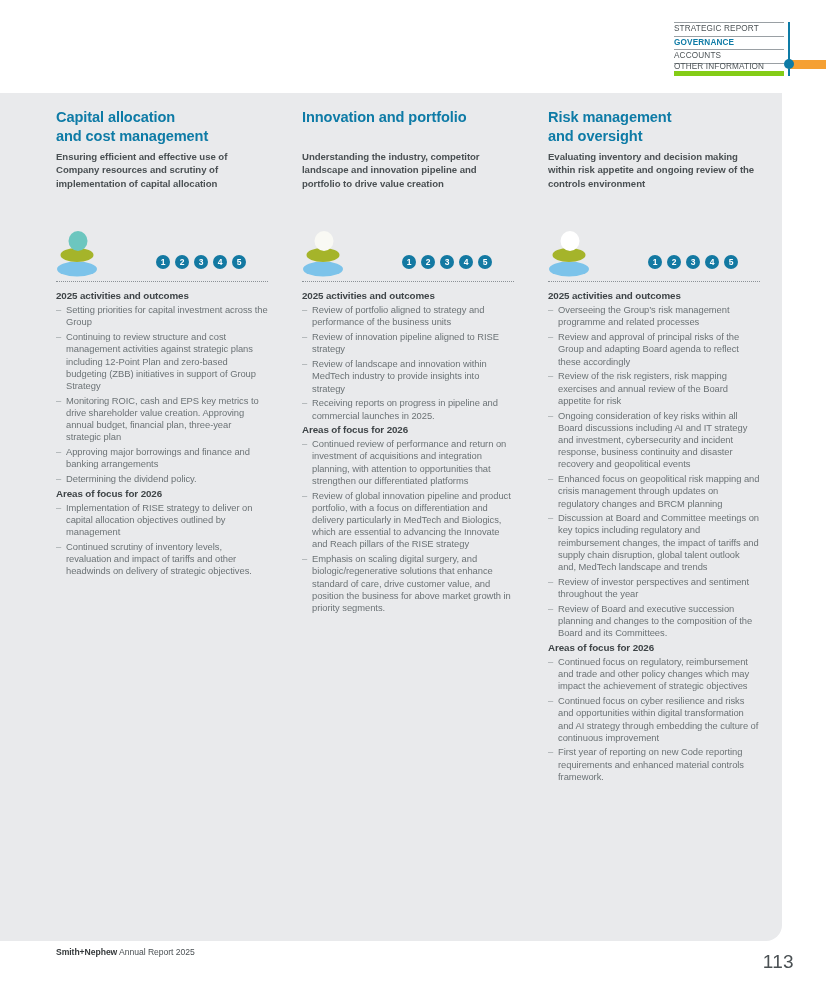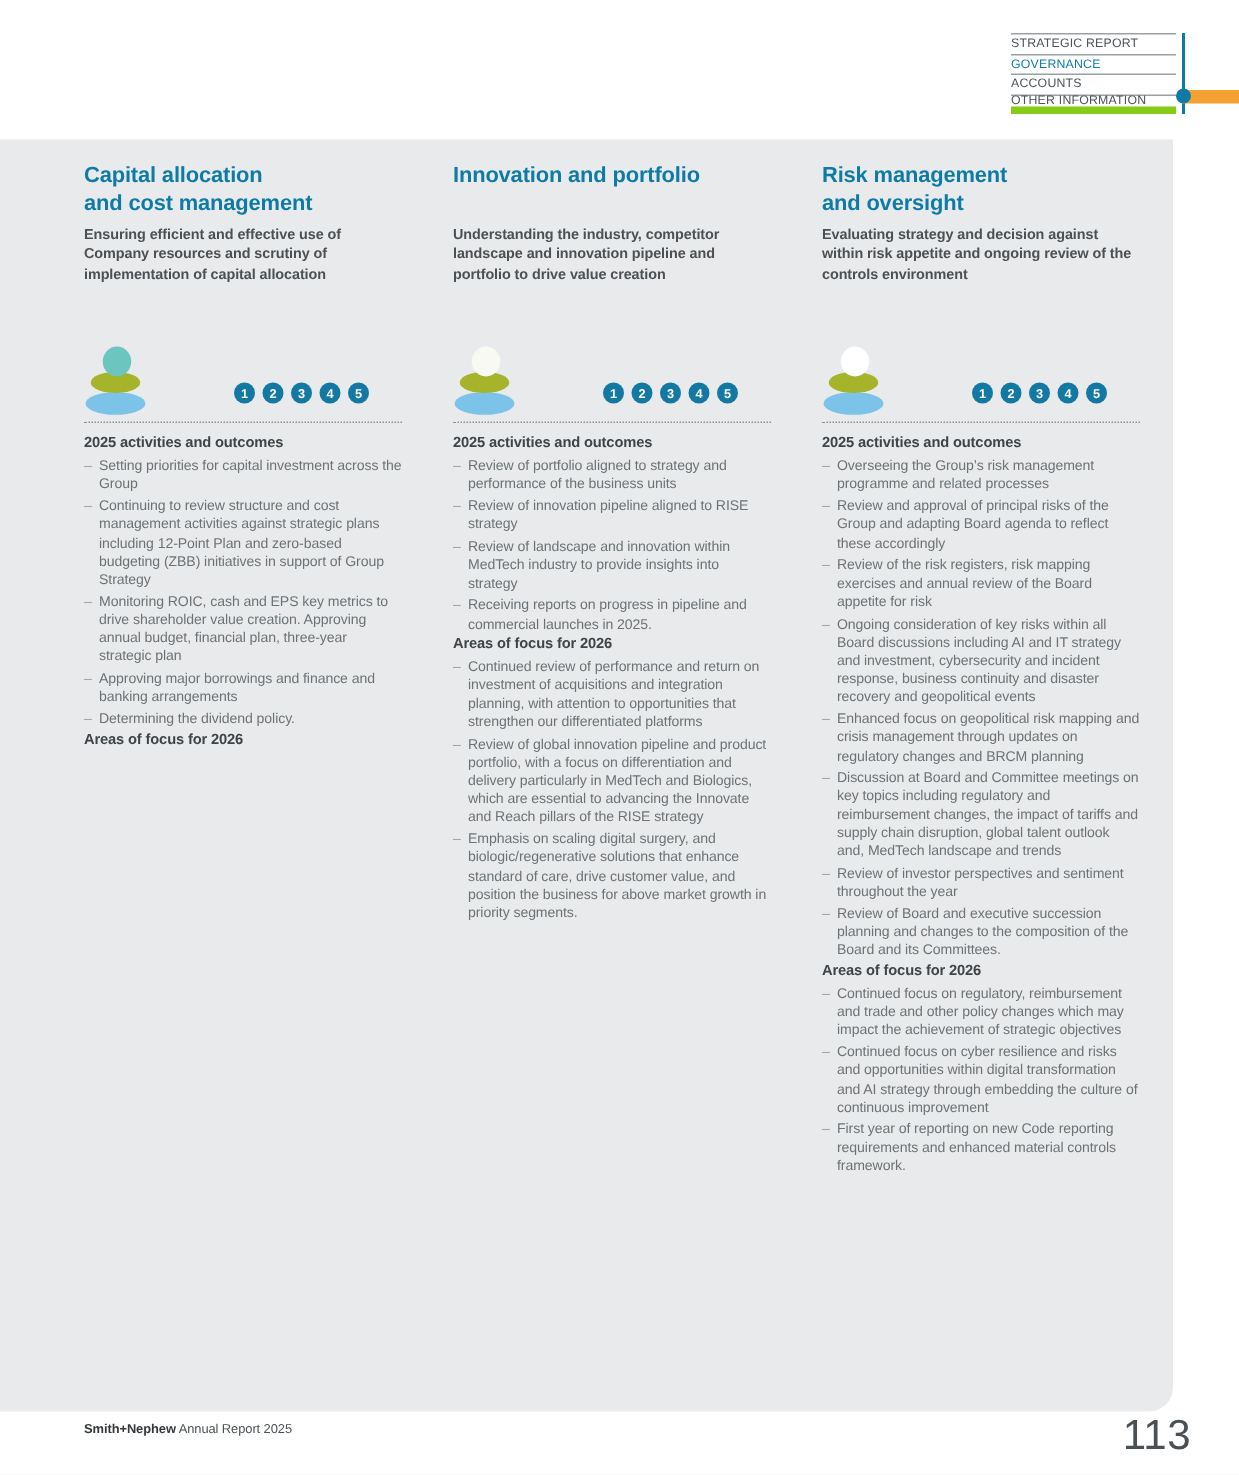--- a/index.html
+++ b/index.html
@@ -37,21 +37,21 @@
   .nav-row:last-child { border-bottom: 5px solid #84cc16; }
   .nav-label {
     font-size: 8.2px;
     letter-spacing: 0.15px;
     color: #4c5356;
     white-space: nowrap;
     line-height: 1;
   }
   .nav-row.active .nav-label {
     color: #0e7ba6;
-    font-weight: normal;
+    font-weight: bold;
   }
   .nav-spine {
     position: absolute;
     left: 114px;
     top: 0px;
     width: 1.6px;
     height: 54px;
     background: #0e7ba6;
   }
   .nav-marker-bar {
@@ -183,21 +183,21 @@
     bottom: 26px;
     font-size: 8.6px;
     color: #4a5053;
     letter-spacing: -0.05px;
   }
   .footer .brand { font-weight: bold; color: #35393b; }
   .pageno {
     position: absolute;
     right: 32px;
     bottom: 10px;
-    font-size: 28px;
+    font-size: 19px;
     color: #4a5053;
     letter-spacing: 0.3px;
   }
 </style>
 </head>
 <body>
 
 <div class="page">
 
   <div class="topnav">
@@ -249,20 +249,24 @@
         <div class="sec-title">2025 activities and outcomes</div>
         <ul class="bullets">
           <li>Setting priorities for capital investment across the Group</li>
           <li>Continuing to review structure and cost management activities against strategic plans including 12-Point Plan and zero-based budgeting (ZBB) initiatives in support of Group Strategy</li>
           <li>Monitoring ROIC, cash and EPS key metrics to drive shareholder value creation. Approving annual budget, financial plan, three-year strategic plan</li>
           <li>Approving major borrowings and finance and banking arrangements</li>
           <li>Determining the dividend policy.</li>
         </ul>
 
         <div class="sec-title spaced">Areas of focus for 2026</div>
+        <ul class="bullets">
+          <li>Implementation of RISE strategy to deliver on capital allocation objectives outlined by management</li>
+          <li>Continued scrutiny of inventory levels, revaluation and impact of tariffs and other headwinds on delivery of strategic objectives.</li>
+        </ul>
       </div>
 
       <div class="col">
         <div class="col-title">
           <div>Innovation and portfolio</div>
           <div></div>
         </div>
         <div class="col-sub">Understanding the industry, competitor landscape and innovation pipeline and portfolio to drive value creation</div>
 
         <div class="icon-row">
@@ -295,21 +299,21 @@
           <li>Review of global innovation pipeline and product portfolio, with a focus on differentiation and delivery particularly in MedTech and Biologics, which are essential to advancing the Innovate and Reach pillars of the RISE strategy</li>
           <li>Emphasis on scaling digital surgery, and biologic/regenerative solutions that enhance standard of care, drive customer value, and position the business for above market growth in priority segments.</li>
         </ul>
       </div>
 
       <div class="col">
         <div class="col-title">
           <div>Risk management</div>
           <div>and oversight</div>
         </div>
-        <div class="col-sub">Evaluating strategy and decision against within risk appetite and ongoing review of the controls environment</div>
+        <div class="col-sub">Evaluating inventory and decision making within risk appetite and ongoing review of the controls environment</div>
 
         <div class="icon-row">
           <svg class="cairn" viewBox="0 0 48 50">
             <ellipse cx="21" cy="41" rx="20" ry="7.5" fill="#7cc3ea"></ellipse>
             <ellipse cx="21" cy="27" rx="16.5" ry="7" fill="#a5b42a"></ellipse>
             <ellipse cx="22" cy="13" rx="9.5" ry="10" fill="#ffffff"></ellipse>
           </svg>
           <div class="badges">
             <span class="badge">1</span>
             <span class="badge">2</span>

